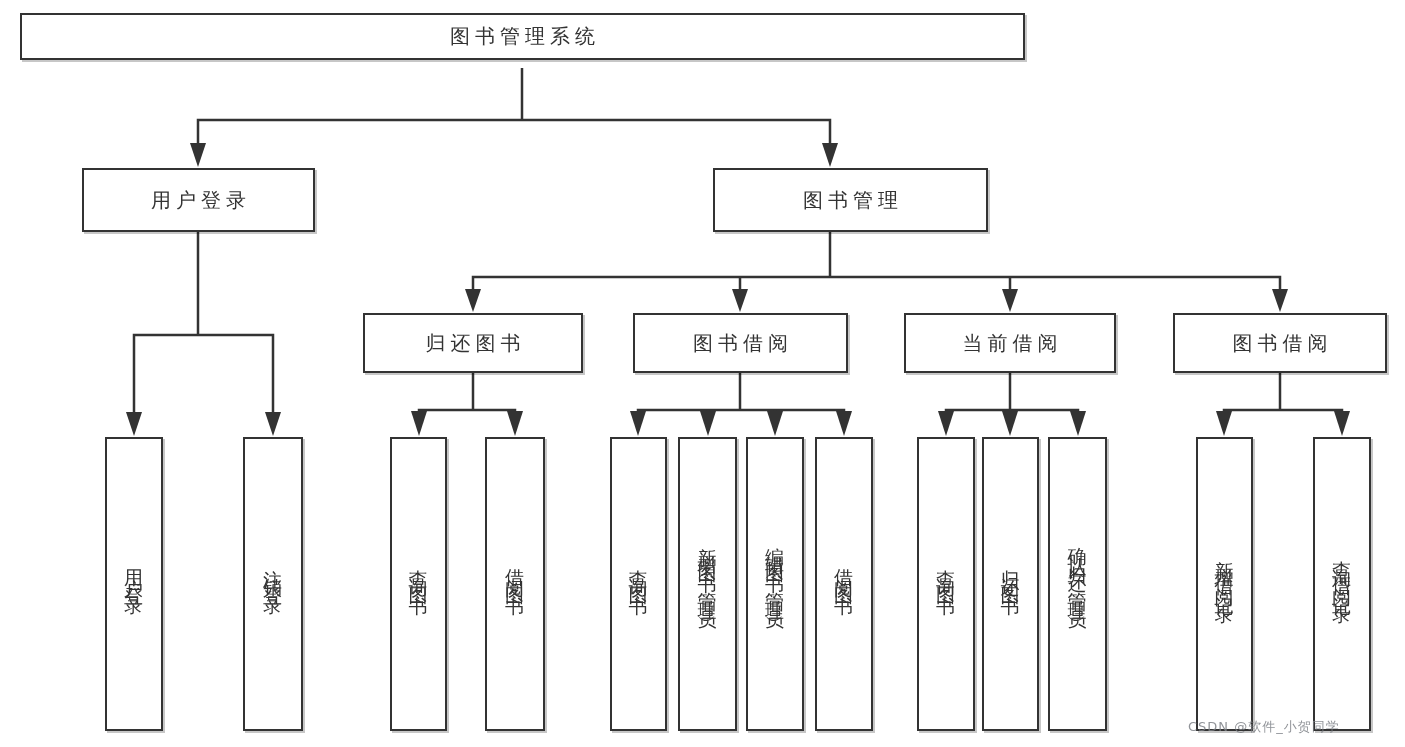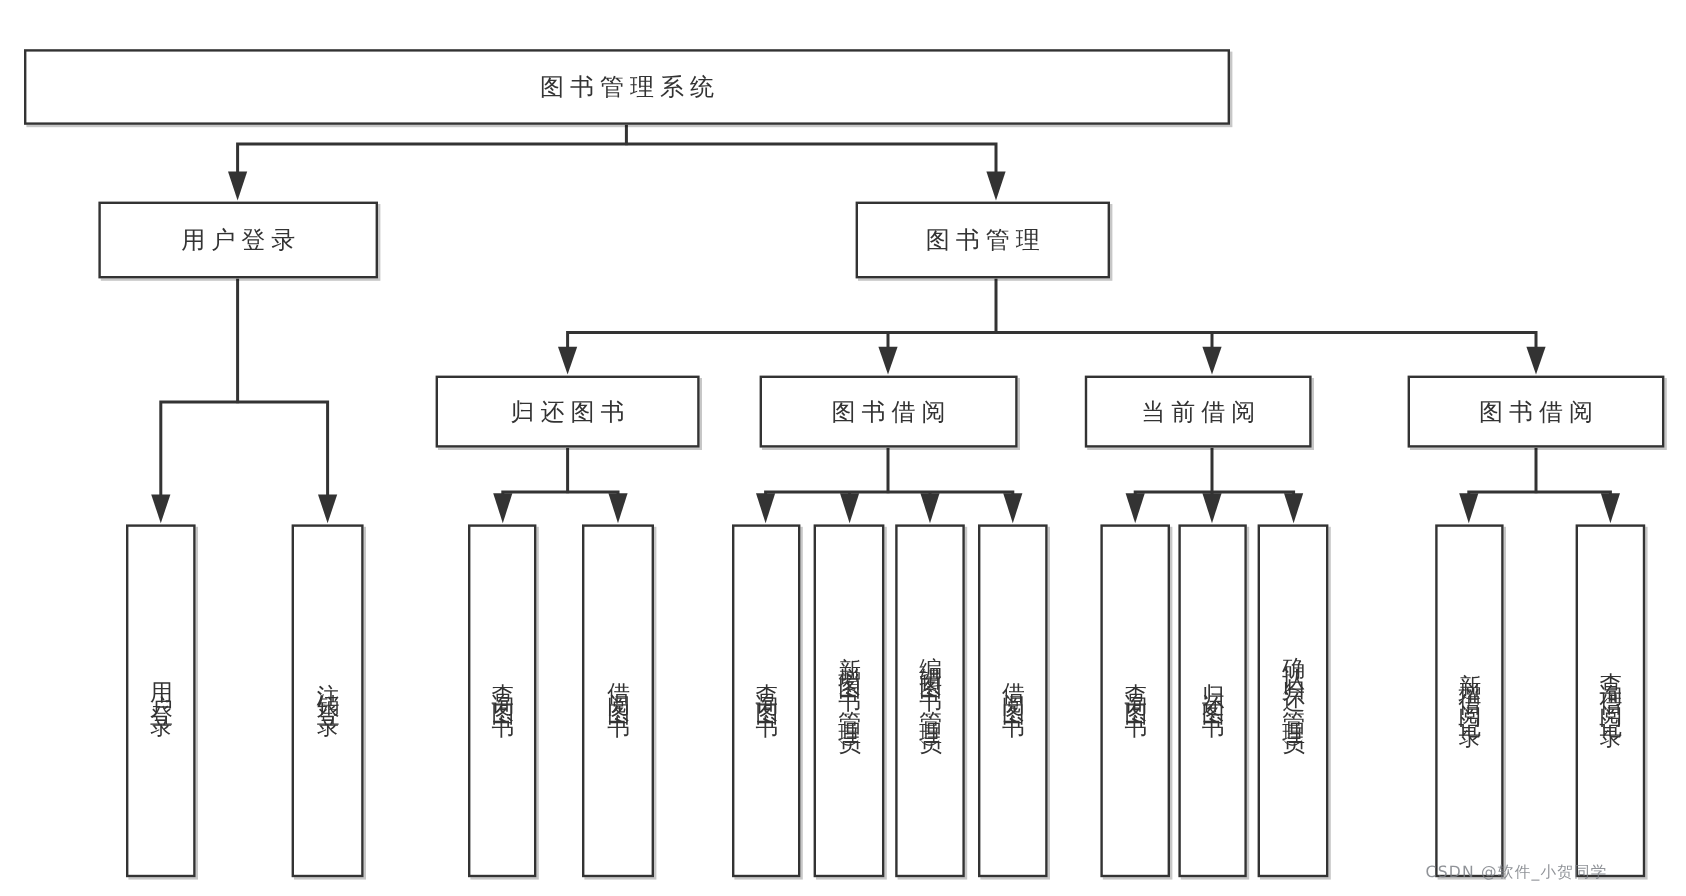--- a/index.html
+++ b/index.html
@@ -116,38 +116,38 @@
 
       <polygon points="938,411 954,411 946,436"></polygon>
       <polygon points="1002,411 1018,411 1010,436"></polygon>
       <polygon points="1070,411 1086,411 1078,436"></polygon>
 
       <polygon points="1216,411 1232,411 1224,436"></polygon>
       <polygon points="1334,411 1350,411 1342,436"></polygon>
     </g>
   </svg>
 
-  <div class="node hbox" style="left:20px; top:13px; width:1005px; height:63px;margin-top:28px;">
+  <div class="node hbox" style="left:20px; top:13px; width:1005px; height:47px;">
     <span>图书管理系统</span>
   </div>
 
   <div class="node hbox" style="left:82px; top:168px; width:233px; height:64px;">
     <span>用户登录</span>
   </div>
-  <div class="node hbox" style="left:713px; top:168px; width:212px; height:64px;text-align:right;">
+  <div class="node hbox" style="left:713px; top:168px; width:275px; height:64px;text-align:right;">
     <span>图书管理</span>
   </div>
 
   <div class="node hbox" style="left:363px; top:313px; width:220px; height:60px;">
     <span>归还图书</span>
   </div>
   <div class="node hbox" style="left:633px; top:313px; width:215px; height:60px;">
     <span>图书借阅</span>
   </div>
-  <div class="node hbox" style="left:904px; top:313px; width:189px; height:60px;">
+  <div class="node hbox" style="left:904px; top:313px; width:212px; height:60px;">
     <span>当前借阅</span>
   </div>
   <div class="node hbox" style="left:1173px; top:313px; width:214px; height:60px;">
     <span>图书借阅</span>
   </div>
 
   <div class="node leaf" style="left:105px; top:437px; width:58px; height:294px;">
     <span>用户登录</span>
   </div>
   <div class="node leaf" style="left:243px; top:437px; width:60px; height:294px;">

